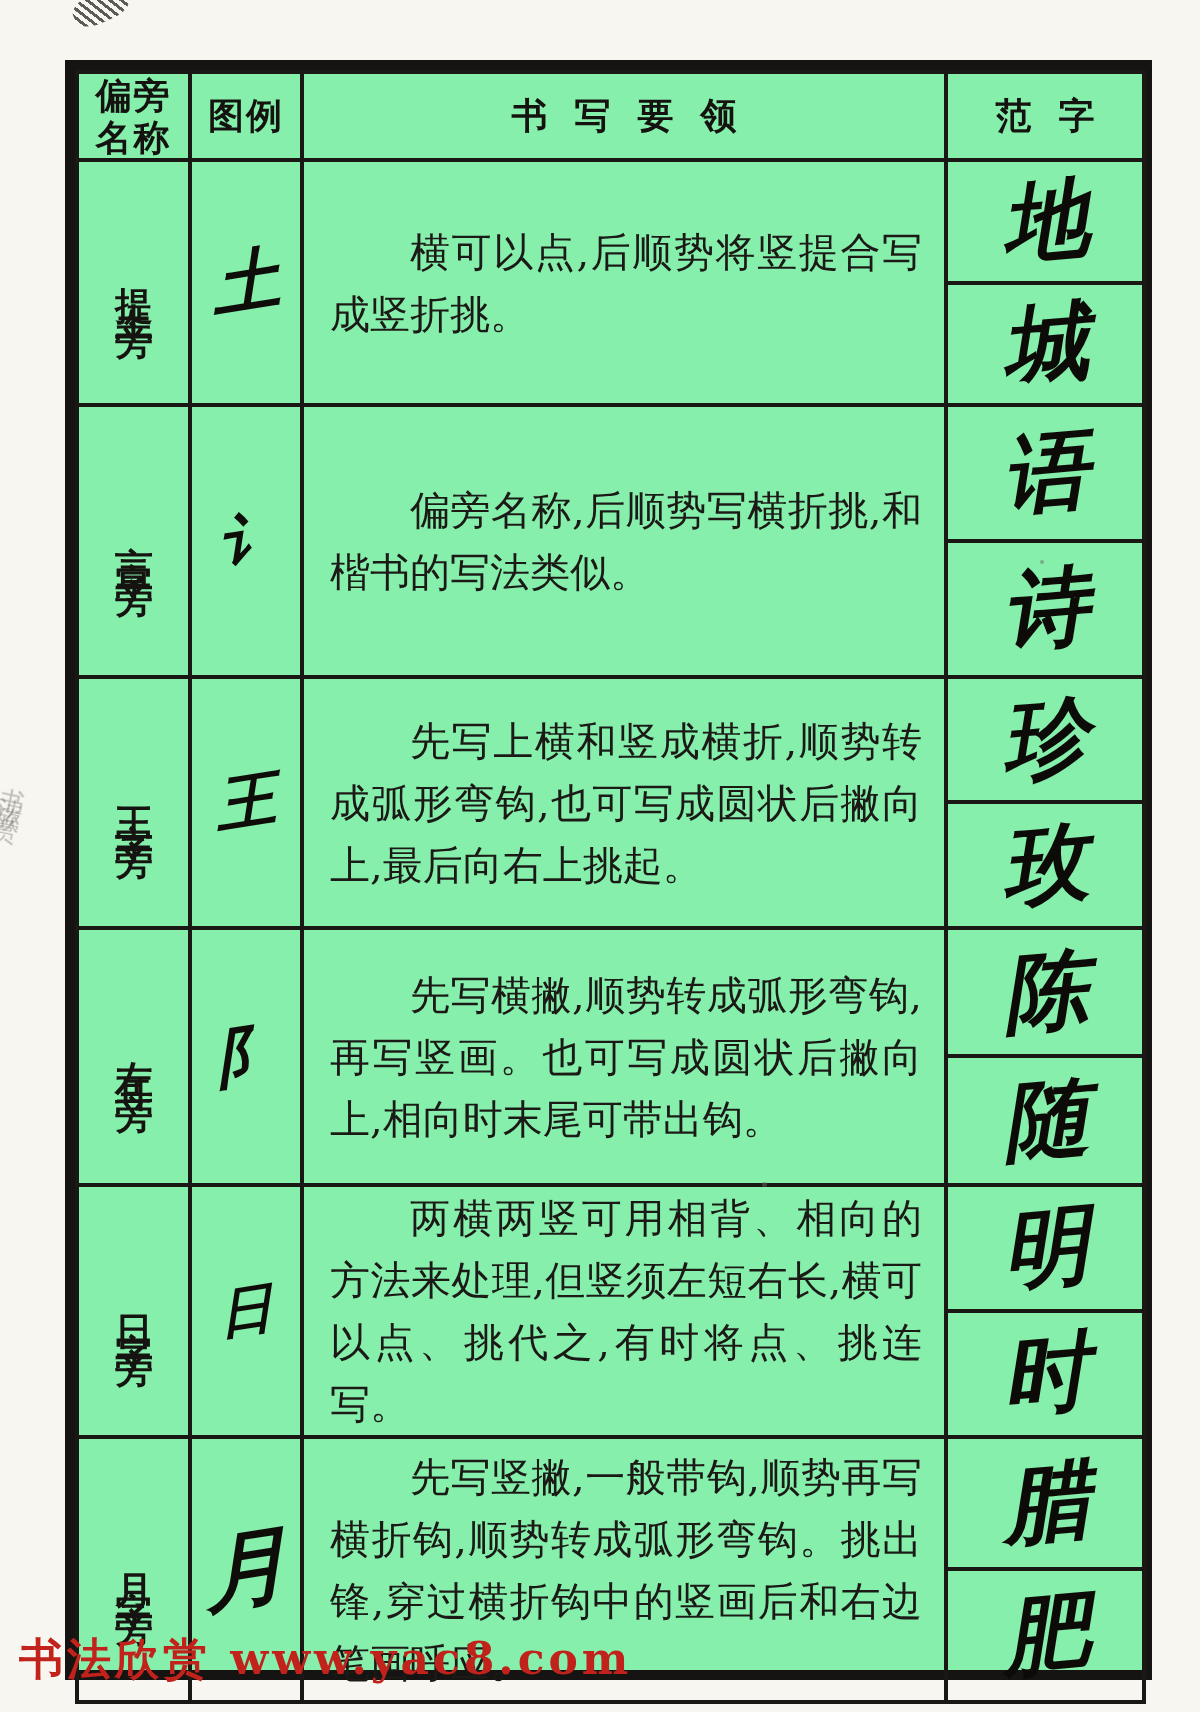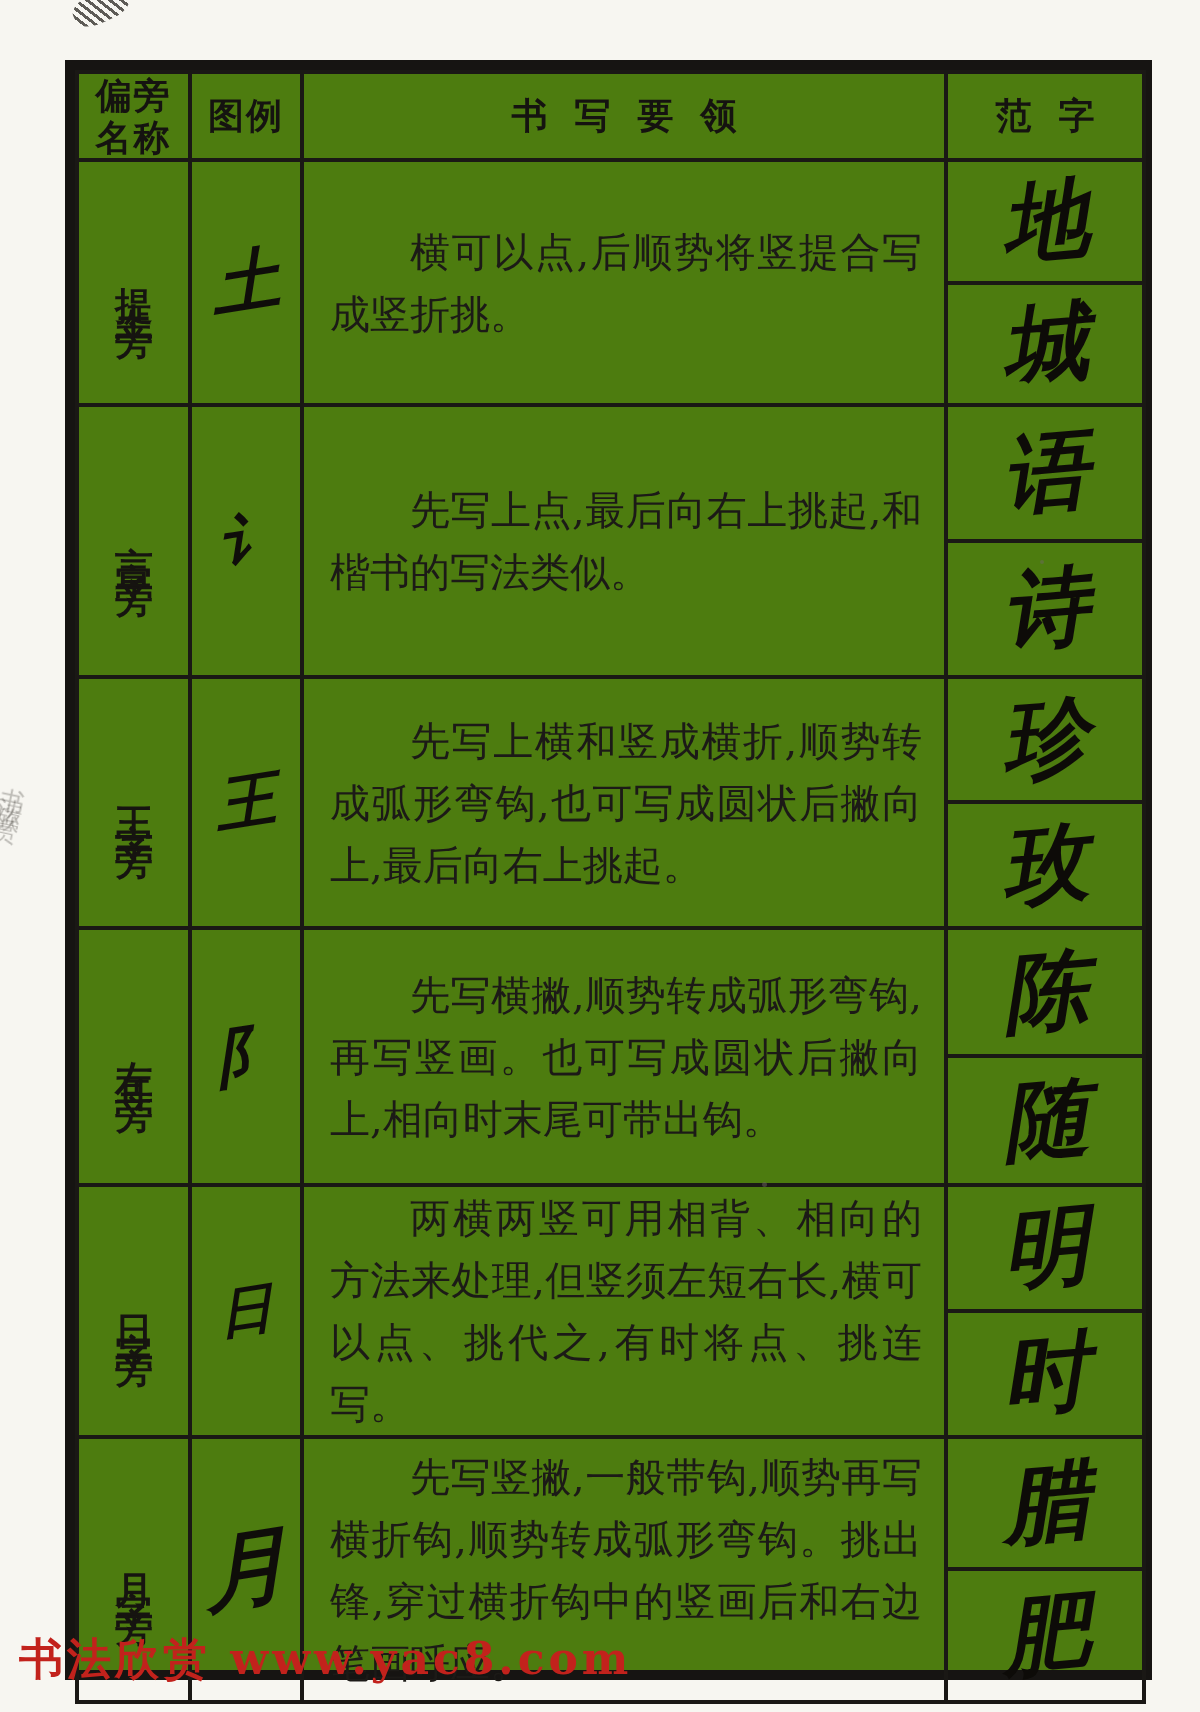--- a/index.html
+++ b/index.html
@@ -5,21 +5,21 @@
   html,body{margin:0;padding:0;}
   body{
     width:1200px;height:1712px;position:relative;overflow:hidden;
     background:#f7f6f1;
     font-family:"DejaVu Serif", serif;
     color:#1b1a18;
   }
   
   .table-wrap{
     position:absolute;left:65px;top:60px;width:1087px;height:1620px;
-    box-sizing:border-box;border:10px solid #161412;background:#4d7c0f;
+    box-sizing:border-box;border:10px solid #161412;background:#86efac;
     z-index:1;
   }
   table.radicals{
     width:100%;height:100%;border-collapse:collapse;table-layout:fixed;
   }
   td,th{border:4px solid #1a1815;padding:0;vertical-align:middle;box-sizing:border-box;}
   th{font-weight:600;}
   col.c-name{width:113px;} col.c-ex{width:112px;} col.c-text{width:644px;} col.c-model{width:198px;}
   thead tr{height:86px;}
   .hdr{font-size:36px;letter-spacing:2px;color:#151310;text-align:center;}
@@ -110,21 +110,21 @@
           </td>
           <td class="model-cell"><span class="model-char">地</span></td>
         </tr>
         <tr style="height: 122px;">
           <td class="model-cell"><span class="model-char">城</span></td>
         </tr>
         <tr style="height: 136px;">
           <td class="name-cell" rowspan="2"><span class="name-vert">言字旁</span></td>
           <td class="example-cell" rowspan="2"><span class="example-glyph" style="font-size: 58px;">讠</span></td>
           <td class="text-cell" rowspan="2">
-            <div>先写上点,最后向右上挑起,和楷书的写法类似。</div>
+            <div>偏旁名称,后顺势写横折挑,和楷书的写法类似。</div>
           </td>
           <td class="model-cell"><span class="model-char">语</span></td>
         </tr>
         <tr style="height: 136px;">
           <td class="model-cell"><span class="model-char">诗</span></td>
         </tr>
         <tr style="height: 125px;">
           <td class="name-cell" rowspan="2"><span class="name-vert">王字旁</span></td>
           <td class="example-cell" rowspan="2"><span class="example-glyph" style="font-size: 60px;">王</span></td>
           <td class="text-cell" rowspan="2">

